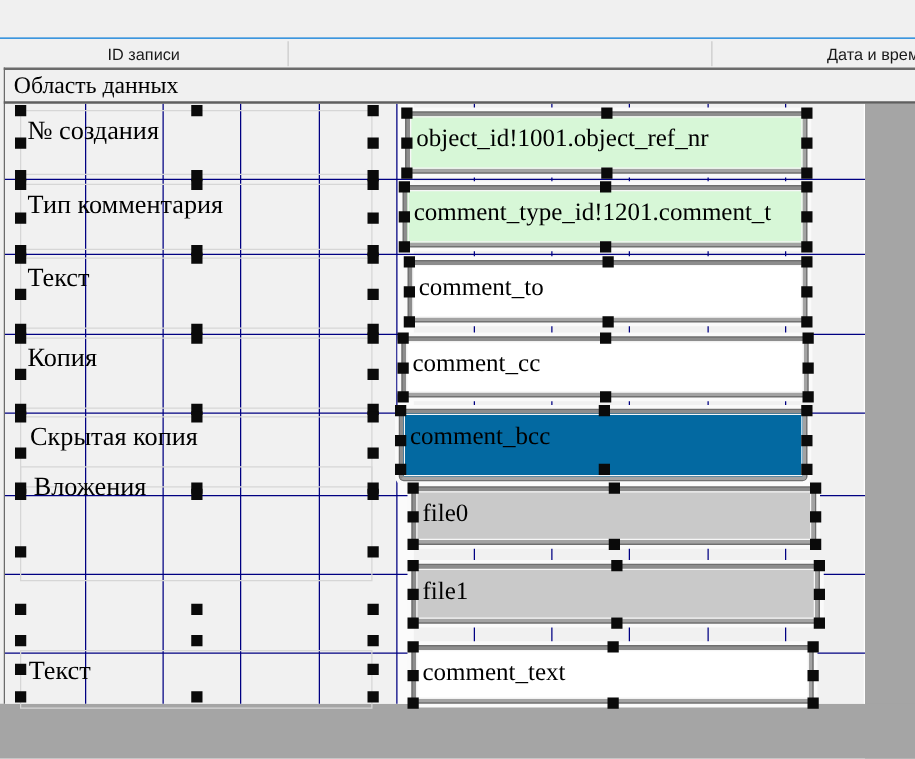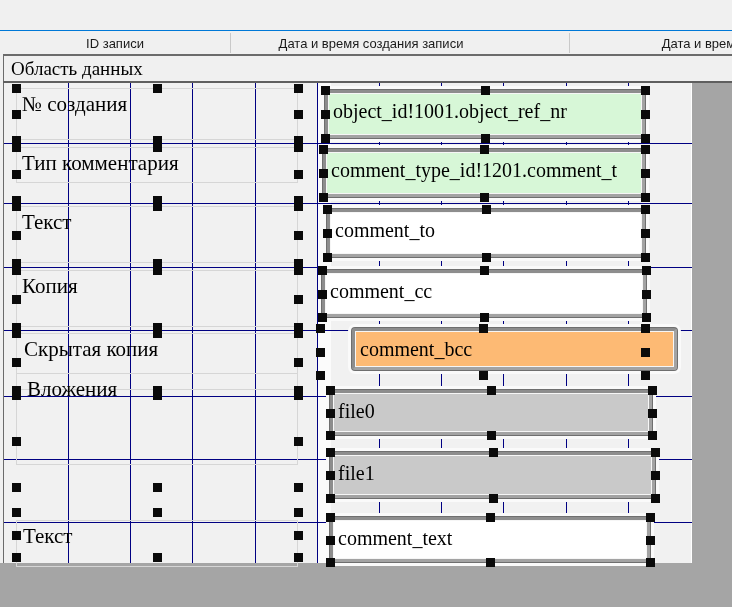--- a/index.html
+++ b/index.html
@@ -83,21 +83,20 @@
 <body>
 
 <div class="root">
 
   <div class="abs gray-right"></div>
   <div class="abs gray-bottom"></div>
 
   <div class="abs tab-underline"></div>
 
   <div class="abs col-header" style="left:115px;">ID записи</div>
-  <div class="abs col-header" style="left:371px;">Дата и время создания записи</div>
   <div class="abs col-header" style="left:702px;">Дата и время</div>
   <div class="abs col-sep" style="left:230px;"></div>
   <div class="abs col-sep" style="left:569px;"></div>
 
   <div class="abs frame-top"></div>
   <div class="abs frame-left"></div>
   <div class="abs band">
     <span>Область данных</span>
   </div>
   <div class="abs band-border"></div>
@@ -128,21 +127,21 @@
   <div id="widgets-layer">
       <div class="abs dlabel" style="top: 88px; height: 52px; padding-left: 5px;">№ создания</div>
       <div class="abs handle" style="left: 12px; top: 84px; background: rgb(10, 10, 10);"></div>
       <div class="abs handle" style="left: 153px; top: 84px; background: rgb(10, 10, 10);"></div>
       <div class="abs handle" style="left: 294px; top: 84px; background: rgb(10, 10, 10);"></div>
       <div class="abs handle" style="left: 12px; top: 110px; background: rgb(10, 10, 10);"></div>
       <div class="abs handle" style="left: 294px; top: 110px; background: rgb(10, 10, 10);"></div>
       <div class="abs handle" style="left: 12px; top: 136px; background: rgb(10, 10, 10);"></div>
       <div class="abs handle" style="left: 153px; top: 136px; background: rgb(10, 10, 10);"></div>
       <div class="abs handle" style="left: 294px; top: 136px; background: rgb(10, 10, 10);"></div>
-      <div class="abs dlabel" style="top: 147px; height: 36px; padding-left: 5px;">Тип комментария</div>
+      <div class="abs dlabel" style="top: 147px; height: 53px; padding-left: 5px;">Тип комментария</div>
       <div class="abs handle" style="left: 12px; top: 143px; background: rgb(10, 10, 10);"></div>
       <div class="abs handle" style="left: 153px; top: 143px; background: rgb(10, 10, 10);"></div>
       <div class="abs handle" style="left: 294px; top: 143px; background: rgb(10, 10, 10);"></div>
       <div class="abs handle" style="left: 12px; top: 170px; background: rgb(10, 10, 10);"></div>
       <div class="abs handle" style="left: 294px; top: 170px; background: rgb(10, 10, 10);"></div>
       <div class="abs handle" style="left: 12px; top: 196px; background: rgb(10, 10, 10);"></div>
       <div class="abs handle" style="left: 153px; top: 196px; background: rgb(10, 10, 10);"></div>
       <div class="abs handle" style="left: 294px; top: 196px; background: rgb(10, 10, 10);"></div>
       <div class="abs dlabel" style="top: 206px; height: 57px; padding-left: 5px;">Текст</div>
       <div class="abs handle" style="left: 12px; top: 202px; background: rgb(10, 10, 10);"></div>
@@ -218,21 +217,21 @@
       <div class="abs handle" style="left: 641px; top: 253px; background: rgb(10, 10, 10);"></div>
       <div class="abs dfield" style="left: 322px; top: 270px; width: 324px; height: 47px; background: rgb(255, 255, 255);">comment_cc</div>
       <div class="abs handle" style="left: 318px; top: 266px; background: rgb(10, 10, 10);"></div>
       <div class="abs handle" style="left: 480px; top: 266px; background: rgb(10, 10, 10);"></div>
       <div class="abs handle" style="left: 642px; top: 266px; background: rgb(10, 10, 10);"></div>
       <div class="abs handle" style="left: 318px; top: 290px; background: rgb(10, 10, 10);"></div>
       <div class="abs handle" style="left: 642px; top: 290px; background: rgb(10, 10, 10);"></div>
       <div class="abs handle" style="left: 318px; top: 313px; background: rgb(10, 10, 10);"></div>
       <div class="abs handle" style="left: 480px; top: 313px; background: rgb(10, 10, 10);"></div>
       <div class="abs handle" style="left: 642px; top: 313px; background: rgb(10, 10, 10);"></div>
-      <div class="abs dfield" style="left: 320px; top: 328px; width: 325px; height: 42px; background: #fdba74; margin-left: 32px;">comment_bcc</div>
+      <div class="abs dfield" style="left: 320px; top: 328px; width: 325px; height: 56px; background: #0369a1;">comment_bcc</div>
       <div class="abs handle" style="left: 316px; top: 324px; background: rgb(10, 10, 10);"></div>
       <div class="abs handle" style="left: 479px; top: 324px; background: rgb(10, 10, 10);"></div>
       <div class="abs handle" style="left: 641px; top: 324px; background: rgb(10, 10, 10);"></div>
       <div class="abs handle" style="left: 316px; top: 348px; background: rgb(10, 10, 10);"></div>
       <div class="abs handle" style="left: 641px; top: 348px; background: rgb(10, 10, 10);"></div>
       <div class="abs handle" style="left: 316px; top: 371px; background: rgb(10, 10, 10);"></div>
       <div class="abs handle" style="left: 479px; top: 371px; background: rgb(10, 10, 10);"></div>
       <div class="abs handle" style="left: 641px; top: 371px; background: rgb(10, 10, 10);"></div>
       <div class="abs dfield" style="left: 330px; top: 390px; width: 322px; height: 45px; background: rgb(201, 201, 201);">file0</div>
       <div class="abs handle" style="left: 326px; top: 386px; background: rgb(10, 10, 10);"></div>

